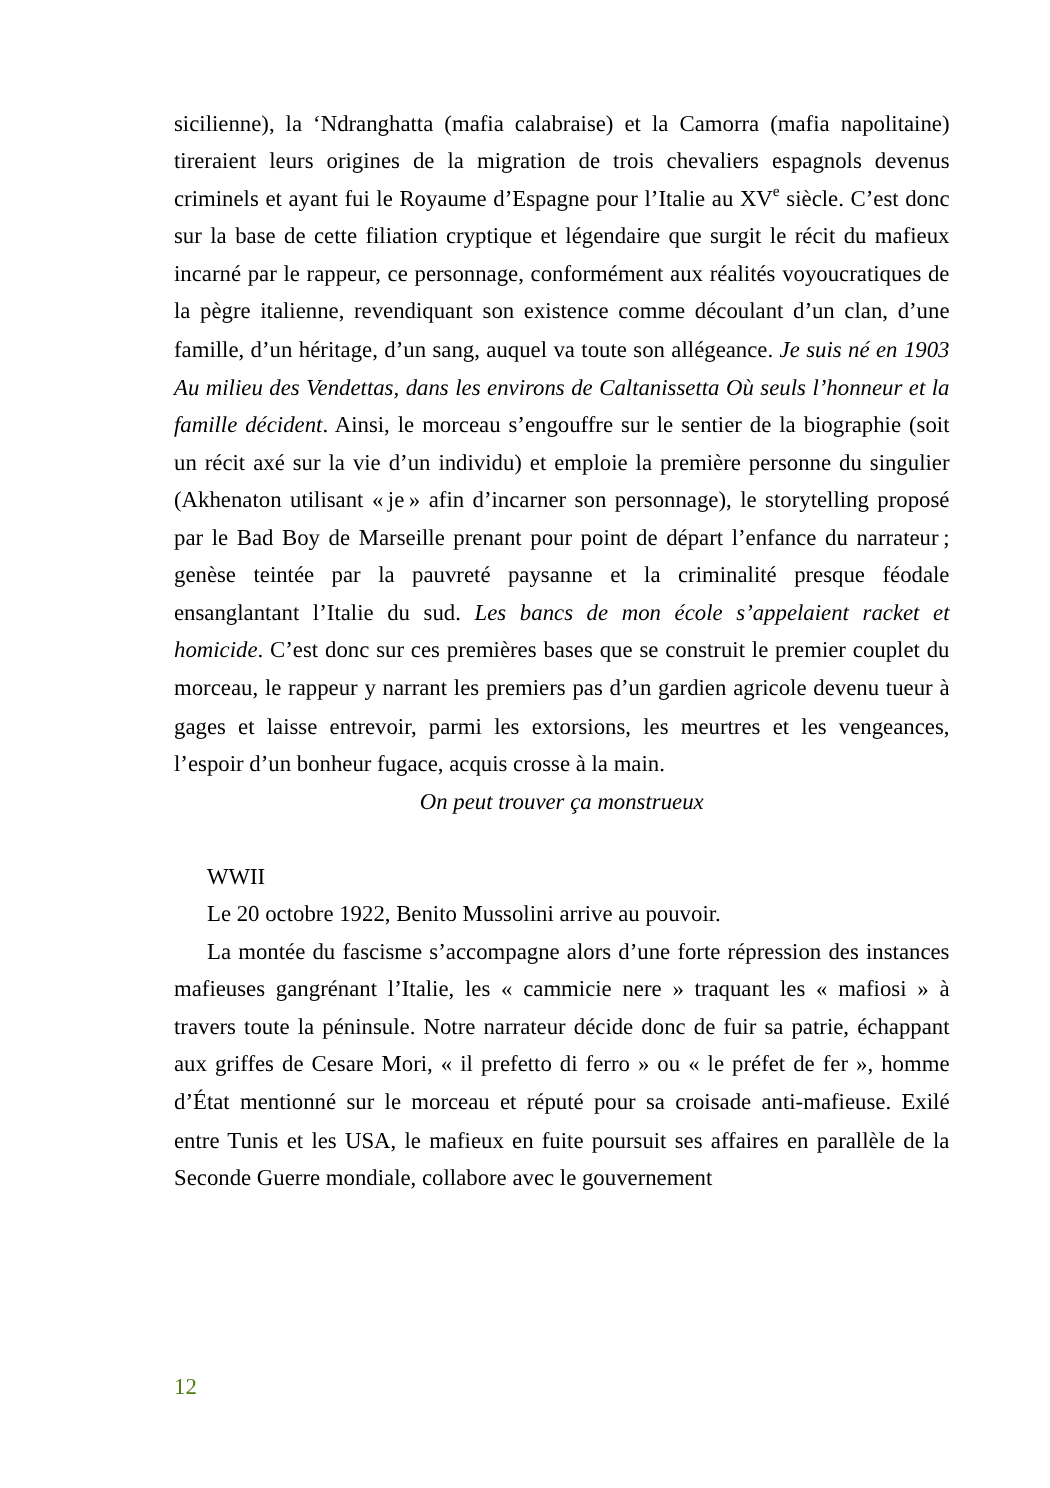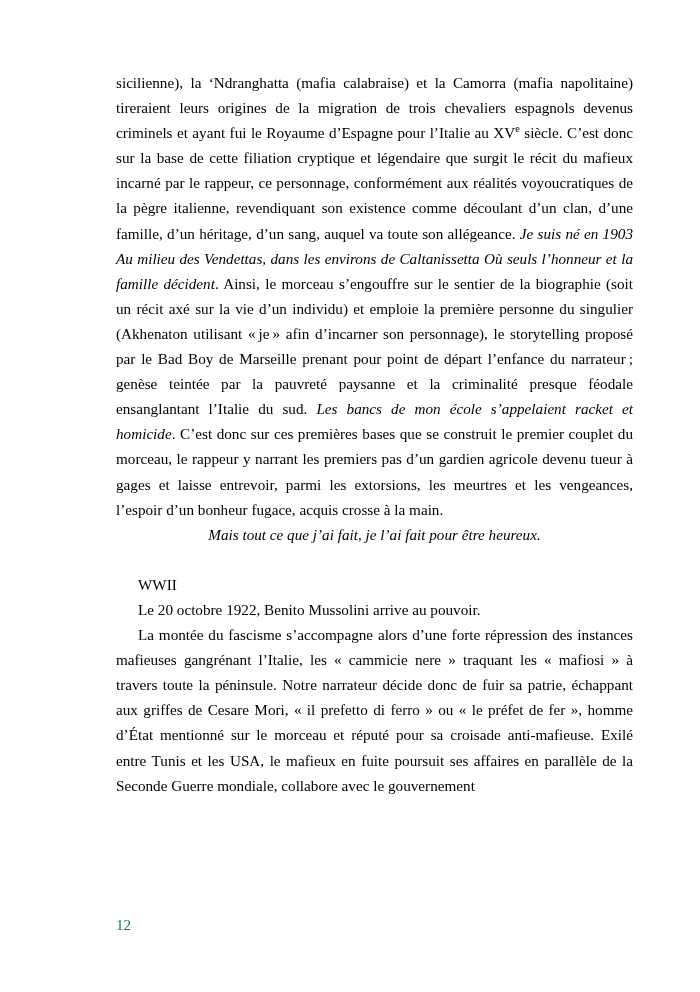--- a/index.html
+++ b/index.html
@@ -66,33 +66,33 @@
   .spacer-block {
     height: 25.1px;
   }
   .folio {
     position: absolute;
     left: 92px;
     top: 915px;
     font-family: "Liberation Serif", "DejaVu Serif", serif;
     font-size: 15.2px;
     line-height: 20px;
-    color: #0f766e;
+    color: #4d7c0f;
   }
 </style>
 </head>
 <body>
 
 <div class="page">
 
   <div class="text-column">
 
     <p class="body-para"><span>sicilienne), la ‘Ndranghatta (mafia calabraise) et la Camorra (mafia napolitaine) tireraient leurs origines de la migration de trois chevaliers espagnols devenus criminels et ayant fui le Royaume d’Espagne pour l’Italie au XV</span><span class="sup">e</span><span> siècle. C’est donc sur la base de cette filiation cryptique et légendaire que surgit le récit du mafieux incarné par le rappeur, ce personnage, conformément aux réalités voyoucratiques de la pègre italienne, revendiquant son existence comme découlant d’un clan, d’une famille, d’un héritage, d’un sang, auquel va toute son allégeance. </span><span class="it">Je suis né en 1903 Au milieu des Vendettas, dans les environs de Caltanissetta Où seuls l’honneur et la famille décident</span><span>. Ainsi, le morceau s’engouffre sur le sentier de la biographie (soit un récit axé sur la vie d’un individu) et emploie la première personne du singulier (Akhenaton utilisant « je » afin d’incarner son personnage), le storytelling proposé par le Bad Boy de Marseille prenant pour point de départ l’enfance du narrateur ; genèse teintée par la pauvreté paysanne et la criminalité presque féodale ensanglantant l’Italie du sud. </span><span class="it">Les bancs de mon école s’appelaient racket et homicide</span><span>. C’est donc sur ces premières bases que se construit le premier couplet du morceau, le rappeur y narrant les premiers pas d’un gardien agricole devenu tueur à gages et laisse entrevoir, parmi les extorsions, les meurtres et les vengeances, l’espoir d’un bonheur fugace, acquis crosse à la main.</span></p>
 
-    <p class="verse">Mais tout ce que j’ai fait, je l’ai fait pour être heureux.</p>
+    <p class="verse">On peut trouver ça monstrueux</p>
 
     <div class="spacer-block"></div>
 
     <p class="section-heading">WWII</p>
 
     <p class="body-para indent">Le 20 octobre 1922, Benito Mussolini arrive au pouvoir.</p>
 
     <p class="body-para indent">La montée du fascisme s’accompagne alors d’une forte répression des instances mafieuses gangrénant l’Italie, les « cammicie nere » traquant les « mafiosi » à travers toute la péninsule. Notre narrateur décide donc de fuir sa patrie, échappant aux griffes de Cesare Mori, « il prefetto di ferro » ou « le préfet de fer », homme d’État mentionné sur le morceau et réputé pour sa croisade anti-mafieuse. Exilé entre Tunis et les USA, le mafieux en fuite poursuit ses affaires en parallèle de la Seconde Guerre mondiale, collabore avec le gouvernement</p>
 
   </div>

